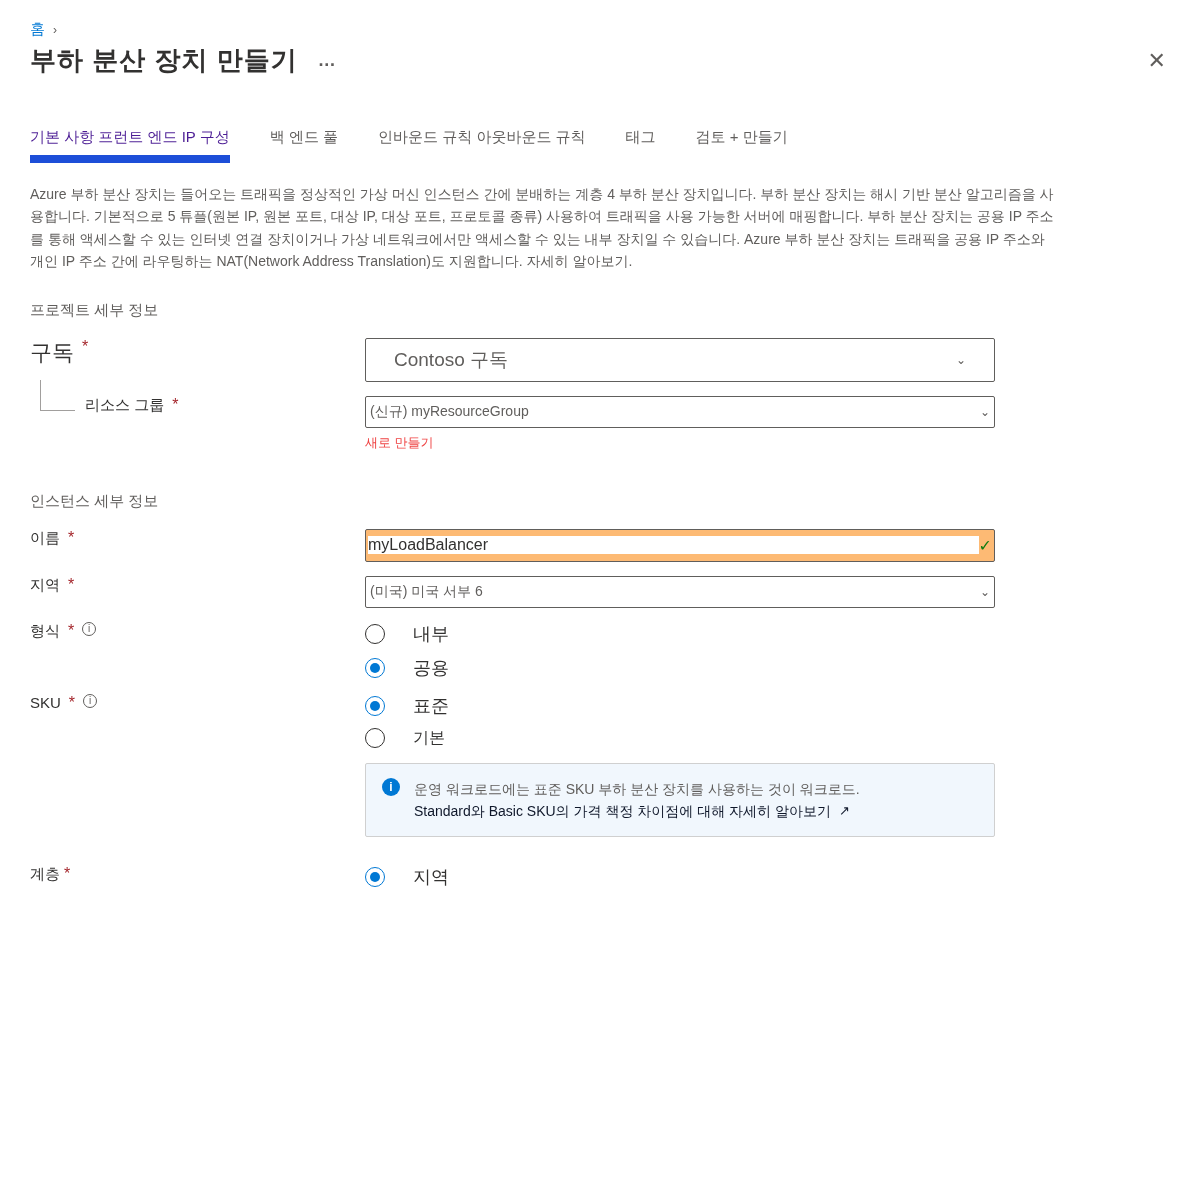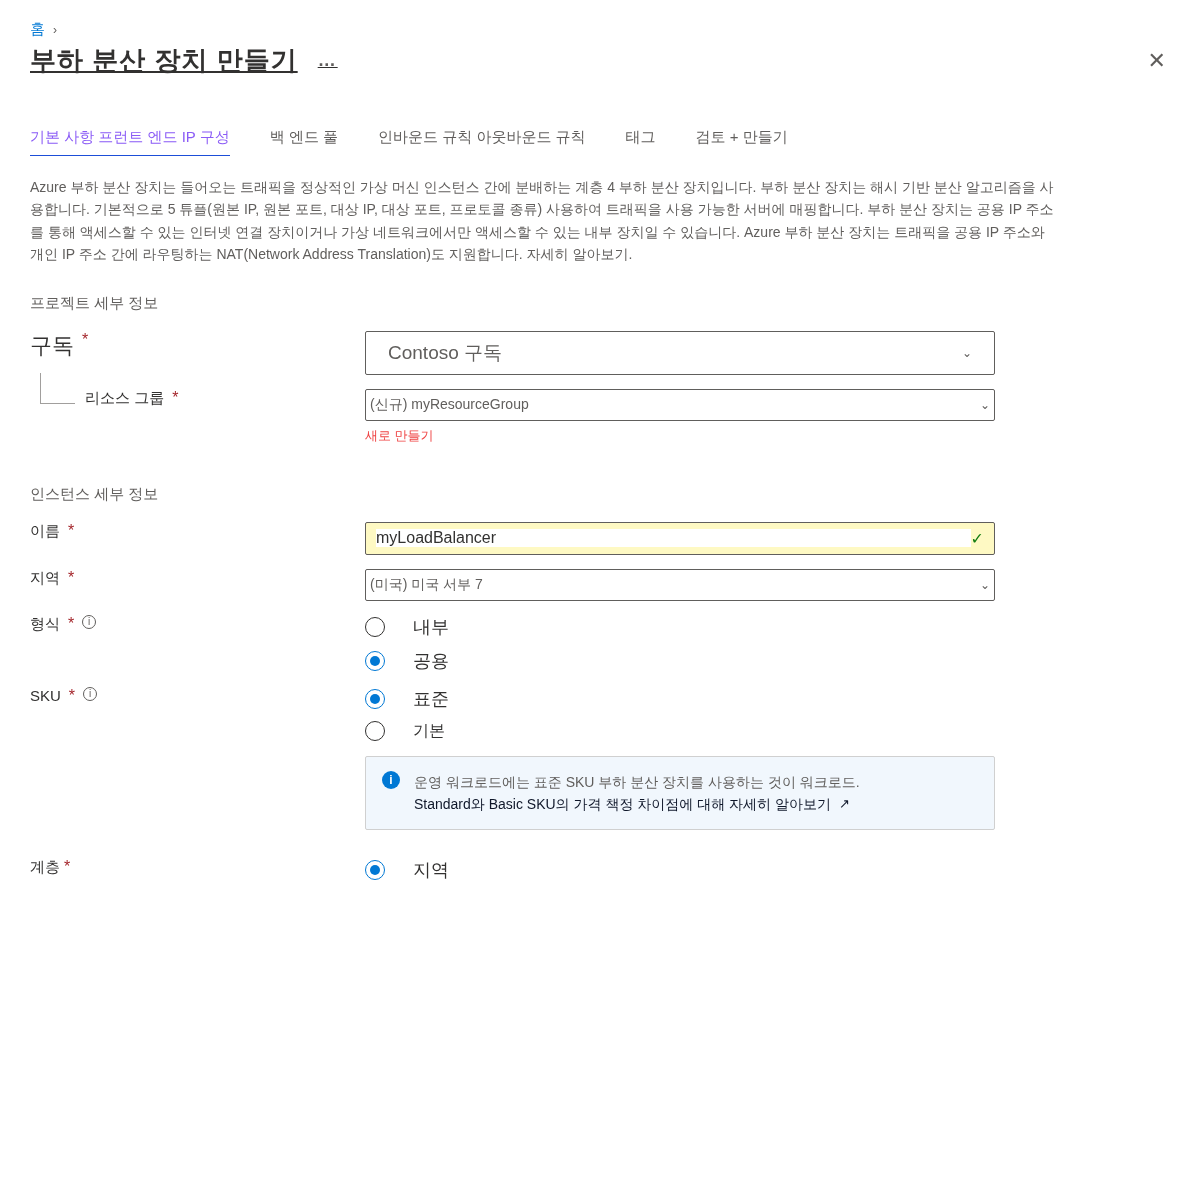--- a/index.html
+++ b/index.html
@@ -8,27 +8,27 @@
       font-size: 13px;
       color: #323130;
       background: #fff;
       padding: 20px 30px;
       width: 1200px;
     }
     .breadcrumb { display: flex; align-items: center; gap: 8px; margin-bottom: 4px; }
     .breadcrumb-link { color: #0078d4; font-size: 15px; text-decoration: none; }
     .chevron { color: #605e5c; font-size: 12px; }
     .title-row { display: flex; align-items: center; justify-content: space-between; margin-bottom: 50px; }
-    .title-group { display: flex; align-items: center; gap: 20px; text-decoration: underline; }
+    .title-group { display: flex; align-items: center; gap: 20px; }
     .page-title { font-size: 26px; font-weight: 600; color: #323130; letter-spacing: 1px; }
     .dots-icon { color: #605e5c; font-size: 18px; letter-spacing: 2px; font-weight: bold; }
     .close-btn { font-size: 22px; color: #605e5c; cursor: pointer; padding: 4px; background: none; border: none; }
     .tabs { display: flex; gap: 40px; margin-bottom: 20px; border-bottom: none; }
     .tab { color: #605e5c; font-size: 15px; padding-bottom: 8px; cursor: pointer; white-space: nowrap; }
-    .tab.active { color: #8b5cf6; border-bottom: 1px solid #1d4ed8; }
+    .tab.active { color: #4c1d95; border-bottom: 8px solid #1d4ed8; }
     .description { color: #605e5c; font-size: 14px; line-height: 1.6; margin-bottom: 28px; max-width: 1030px; }
     .section-heading { color: #605e5c; font-size: 15px; margin-bottom: 18px; margin-top: 24px; }
     .form-row { display: flex; align-items: flex-start; margin-bottom: 14px; }
     .form-label-col { width: 335px; display: flex; align-items: flex-start; gap: 8px; }
     .form-label { font-size: 15px; color: #323130; }
     .form-label.large { font-size: 22px; font-weight: 400; }
     .form-label.sub { font-size: 15px; }
     .required { color: #a4262c; font-size: 16px; }
     .info-icon {
       display: inline-flex; align-items: center; justify-content: center;
@@ -41,28 +41,28 @@
     }
     .nested-label::after {
       content: ""; position: absolute; left: 10px; top: 14px; width: 35px; height: 1px; background: #a19f9d;
     }
     .form-control-col { flex: 1; max-width: 630px; }
     .select-wrap {
       display: flex; align-items: center; justify-content: space-between;
       border: 1px solid #605e5c; border-radius: 2px; padding: 6px 4px;
       cursor: pointer; background: #fff;
     }
-    .select-wrap.large { padding: 8px 22px; }
+    .select-wrap.large { padding: 8px 28px; }
     .select-value { font-size: 14px; color: #605e5c; }
     .select-value.large { font-size: 19px; color: #605e5c; }
     .chevron-down { color: #605e5c; font-size: 12px; }
     .input-wrap {
       display: flex; align-items: center; justify-content: space-between;
-      border: 1px solid #605e5c; border-radius: 2px; padding: 6px 10px;
-      background: #fef9c3;
+      border: 1px solid #605e5c; border-radius: 2px; padding: 6px 2px;
+      background: #fdba74;
     }
     .input-value { font-size: 16px; color: #323130; flex: 1; border: none; outline: none; }
     .check-icon { color: #107c10; font-size: 16px; }
     .link-small { color: #ef4444; font-size: 13px; text-decoration: none; margin-top: 6px; display: inline-block; }
     .radio-group { display: flex; flex-direction: column; gap: 10px; }
     .radio-row { display: flex; align-items: center; gap: 28px; cursor: pointer; }
     .radio-outer {
       width: 20px; height: 20px; border: 1.5px solid #323130; border-radius: 50%;
       display: flex; align-items: center; justify-content: center;
     }
@@ -153,21 +153,21 @@
   </div>
 </div>
 
 <div class="form-row">
   <div class="form-label-col">
     <span class="form-label">지역</span>
     <span class="required">*</span>
   </div>
   <div class="form-control-col">
     <div class="select-wrap">
-      <span class="select-value">(미국) 미국 서부 7</span>
+      <span class="select-value">(미국) 미국 서부 6</span>
       <span class="chevron-down">⌄</span>
     </div>
   </div>
 </div>
 
 <div class="form-row">
   <div class="form-label-col">
     <span class="form-label">형식</span>
     <span class="required">*</span>
     <span class="info-icon">i</span>

